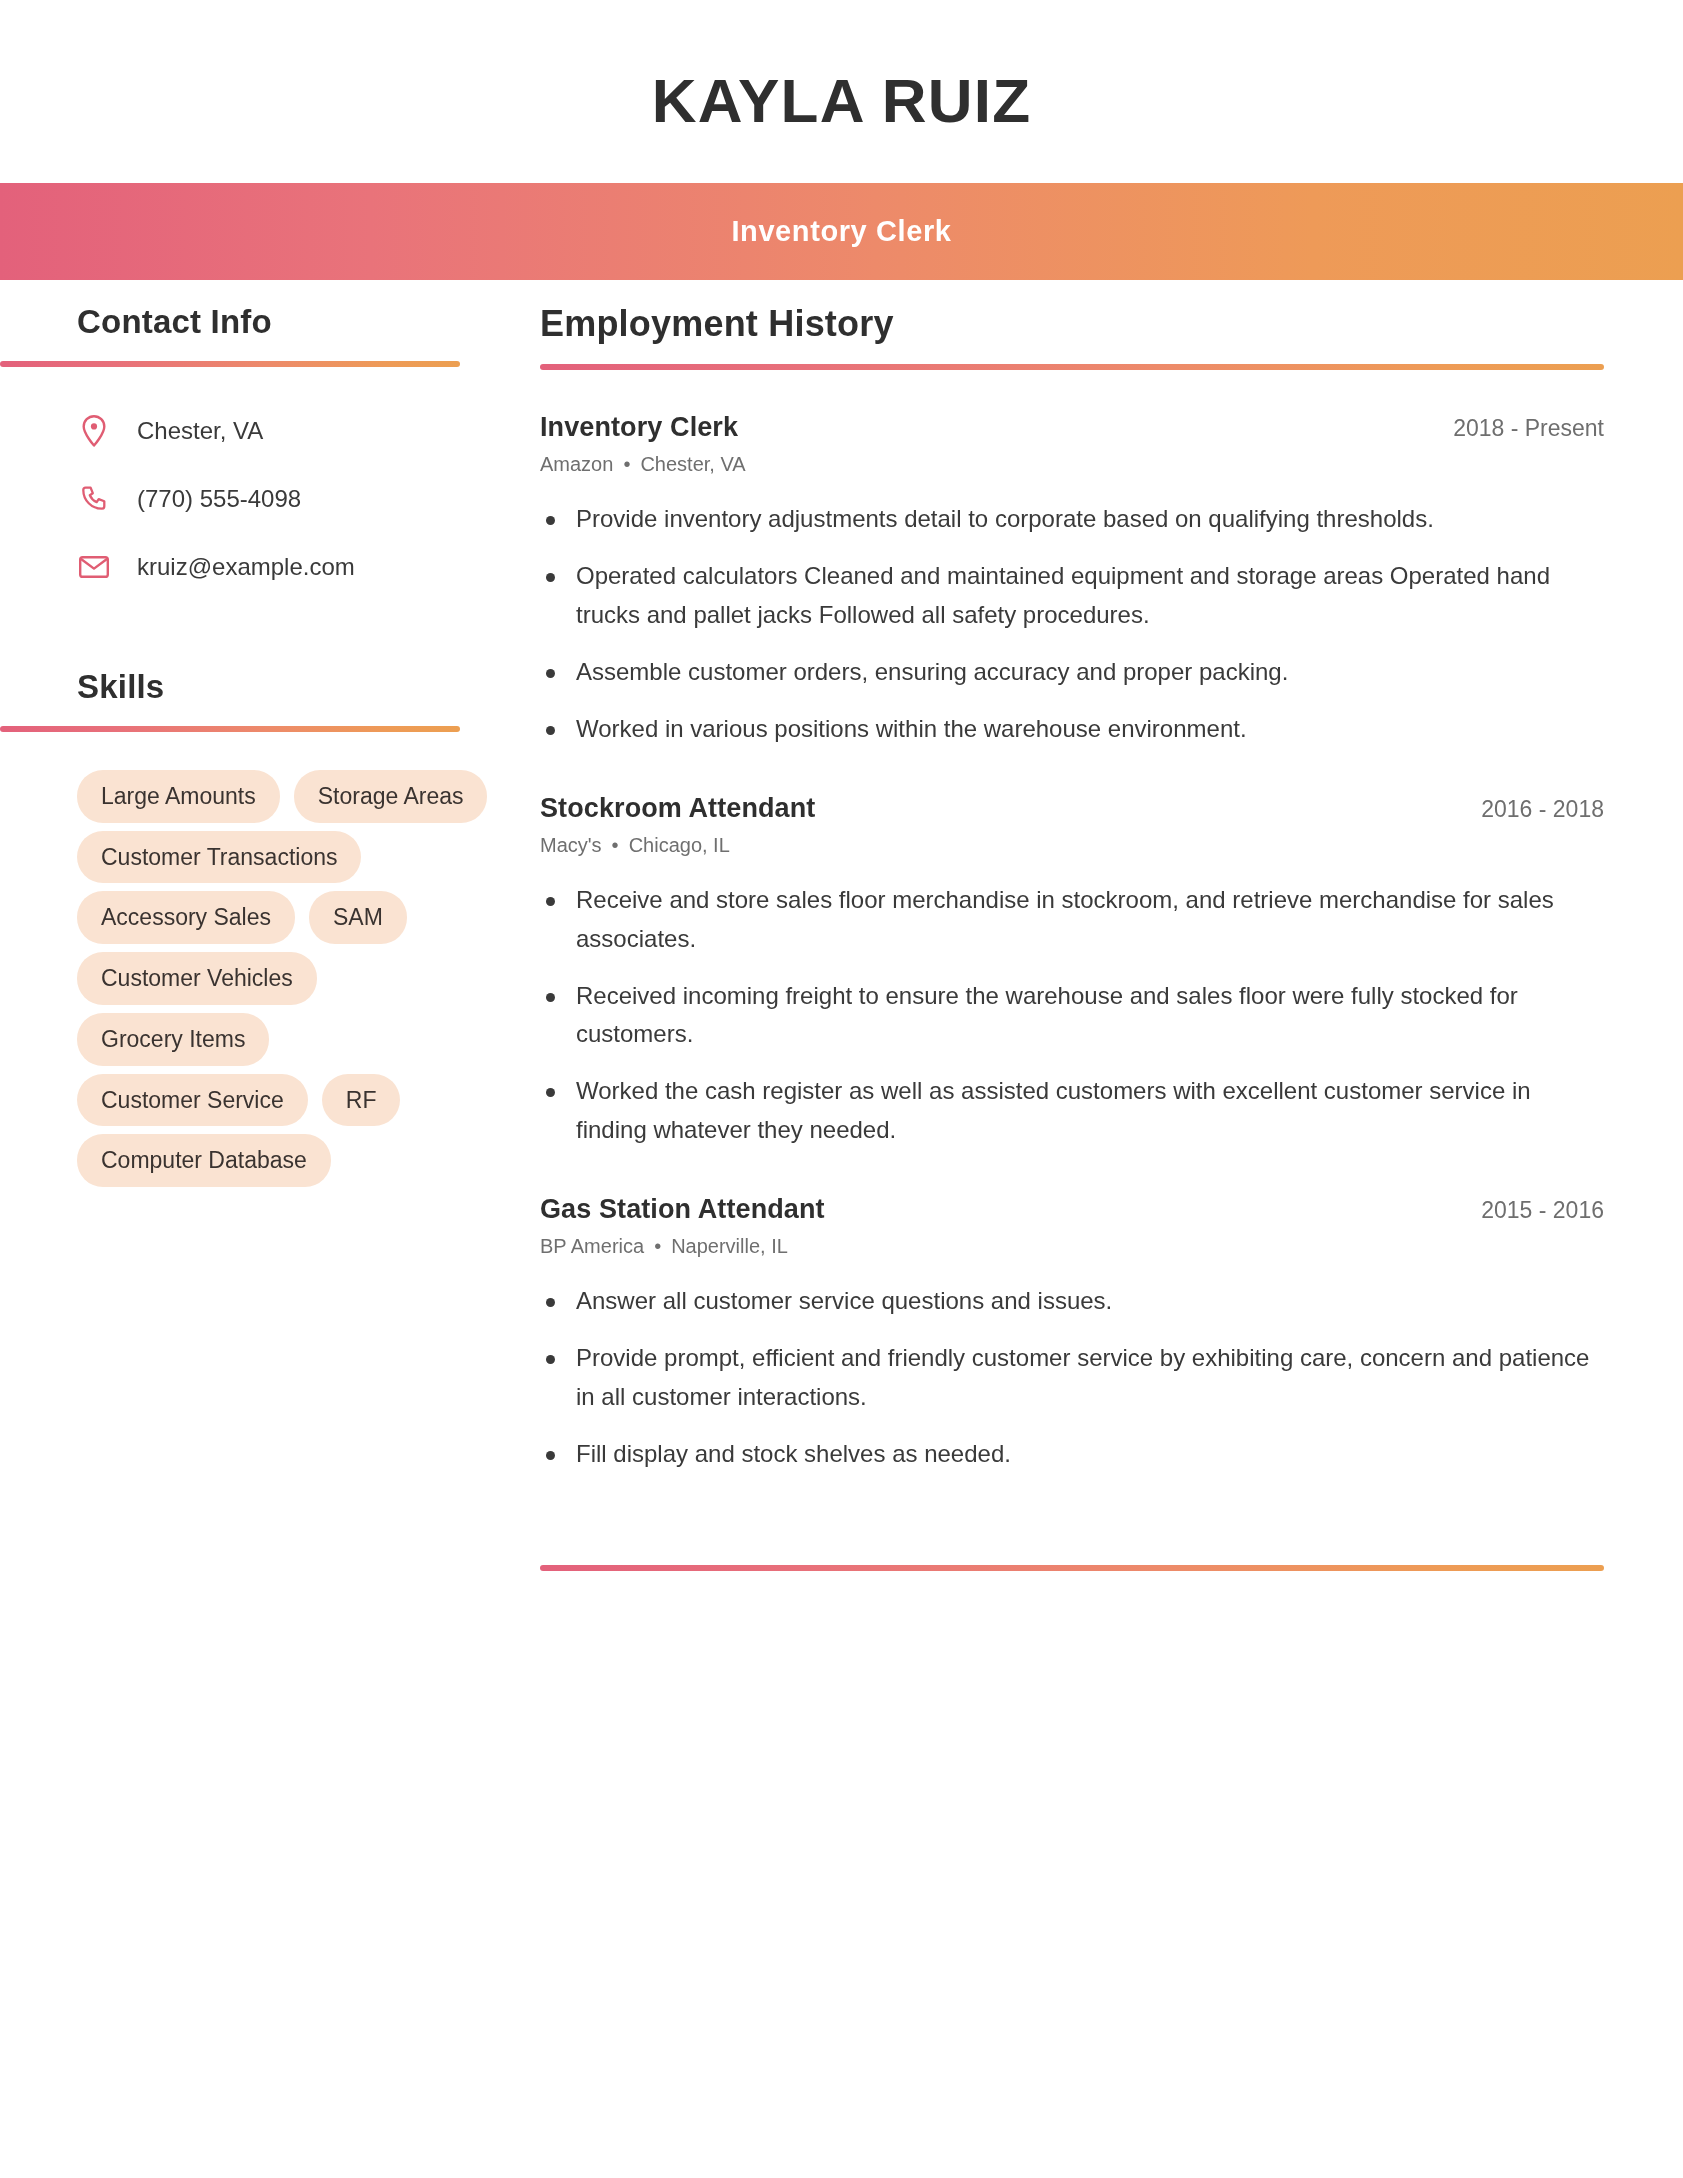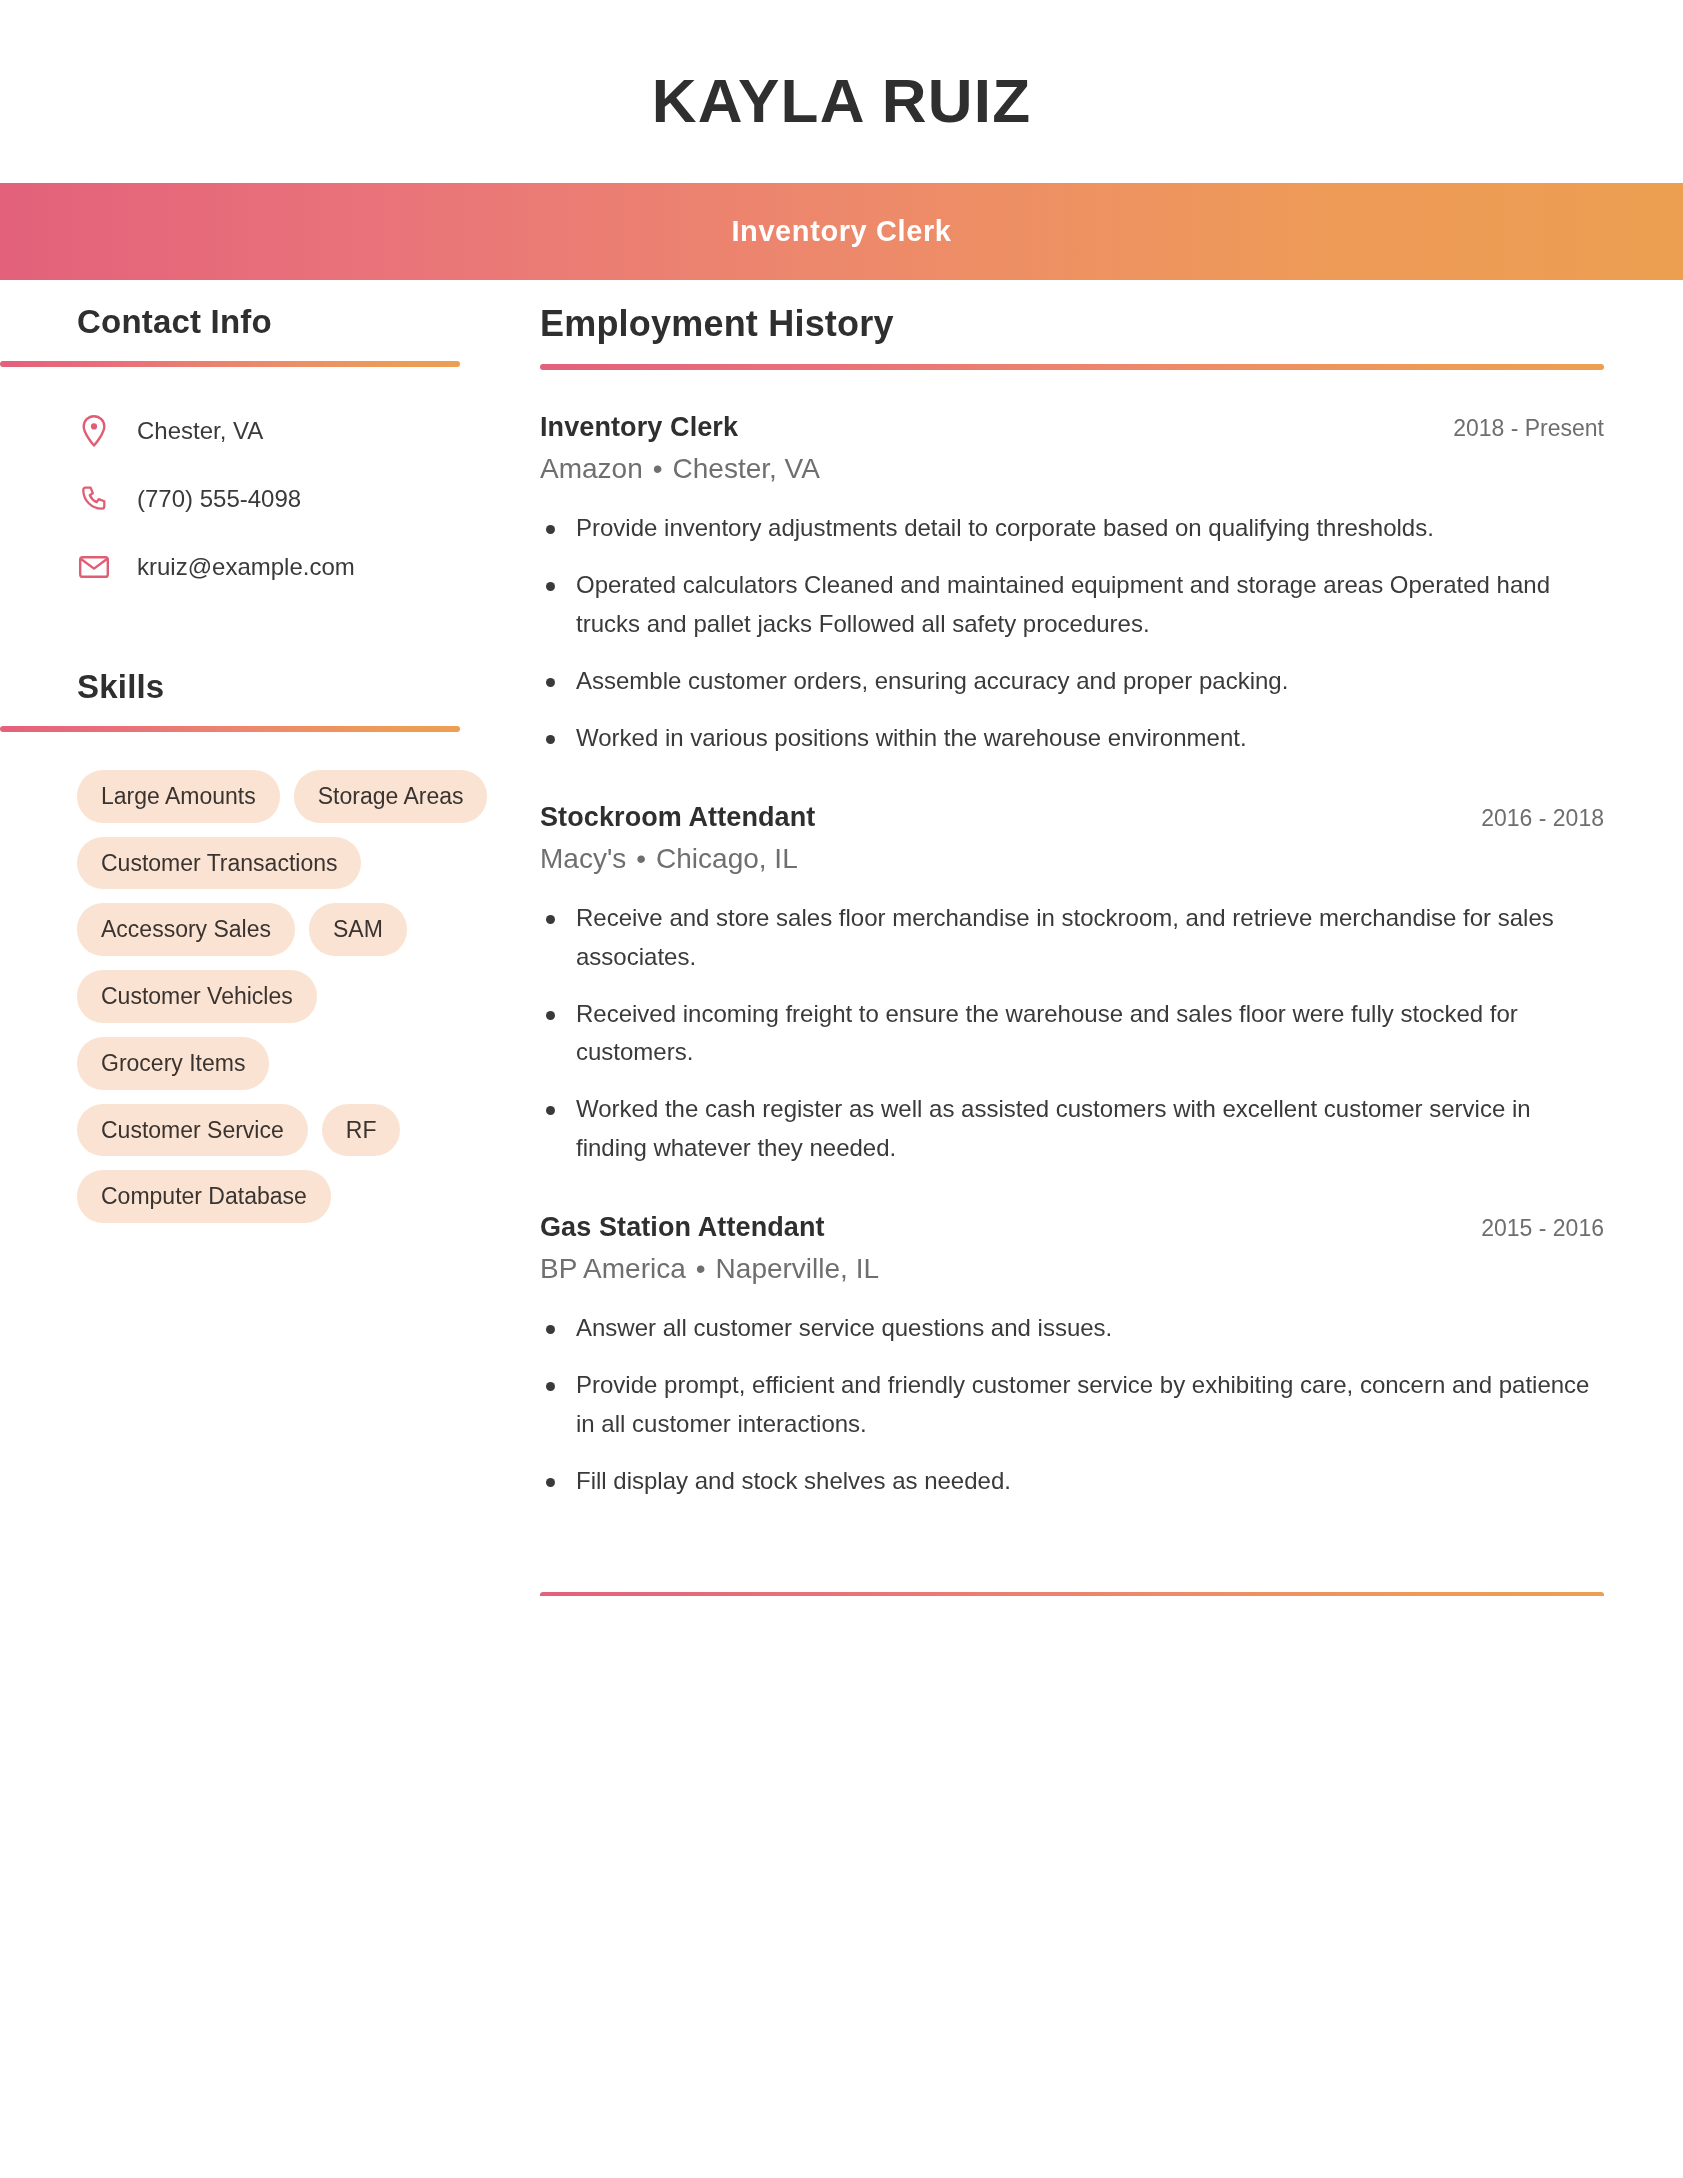--- a/index.html
+++ b/index.html
@@ -129,21 +129,21 @@
     line-height: 1.3;
   }
 
   
   .skills-heading-wrap { margin-top: 77px; }
 
   .skills-list {
     margin-top: 38px;
     display: flex;
     flex-wrap: wrap;
-    gap: 14px 14px;
+    gap: 8px 14px;
   }
 
   .skill-pill {
     background: #fae3d2;
     border-radius: 26px;
     padding: 12px 24px;
     font-size: 23px;
     color: #3a3330;
     line-height: 1.25;
     white-space: nowrap;
@@ -169,21 +169,21 @@
 
   .job-dates {
     font-size: 23px;
     color: #6e6e6e;
     white-space: nowrap;
     padding-left: 24px;
   }
 
   .job-meta {
     margin-top: 10px;
-    font-size: 28px;
+    font-size: 20px;
     color: #6f6f6f;
   }
 
   .job-meta .sep {
     display: inline-block;
     padding: 0 10px;
     color: #6f6f6f;
   }
 
   .bullets {

